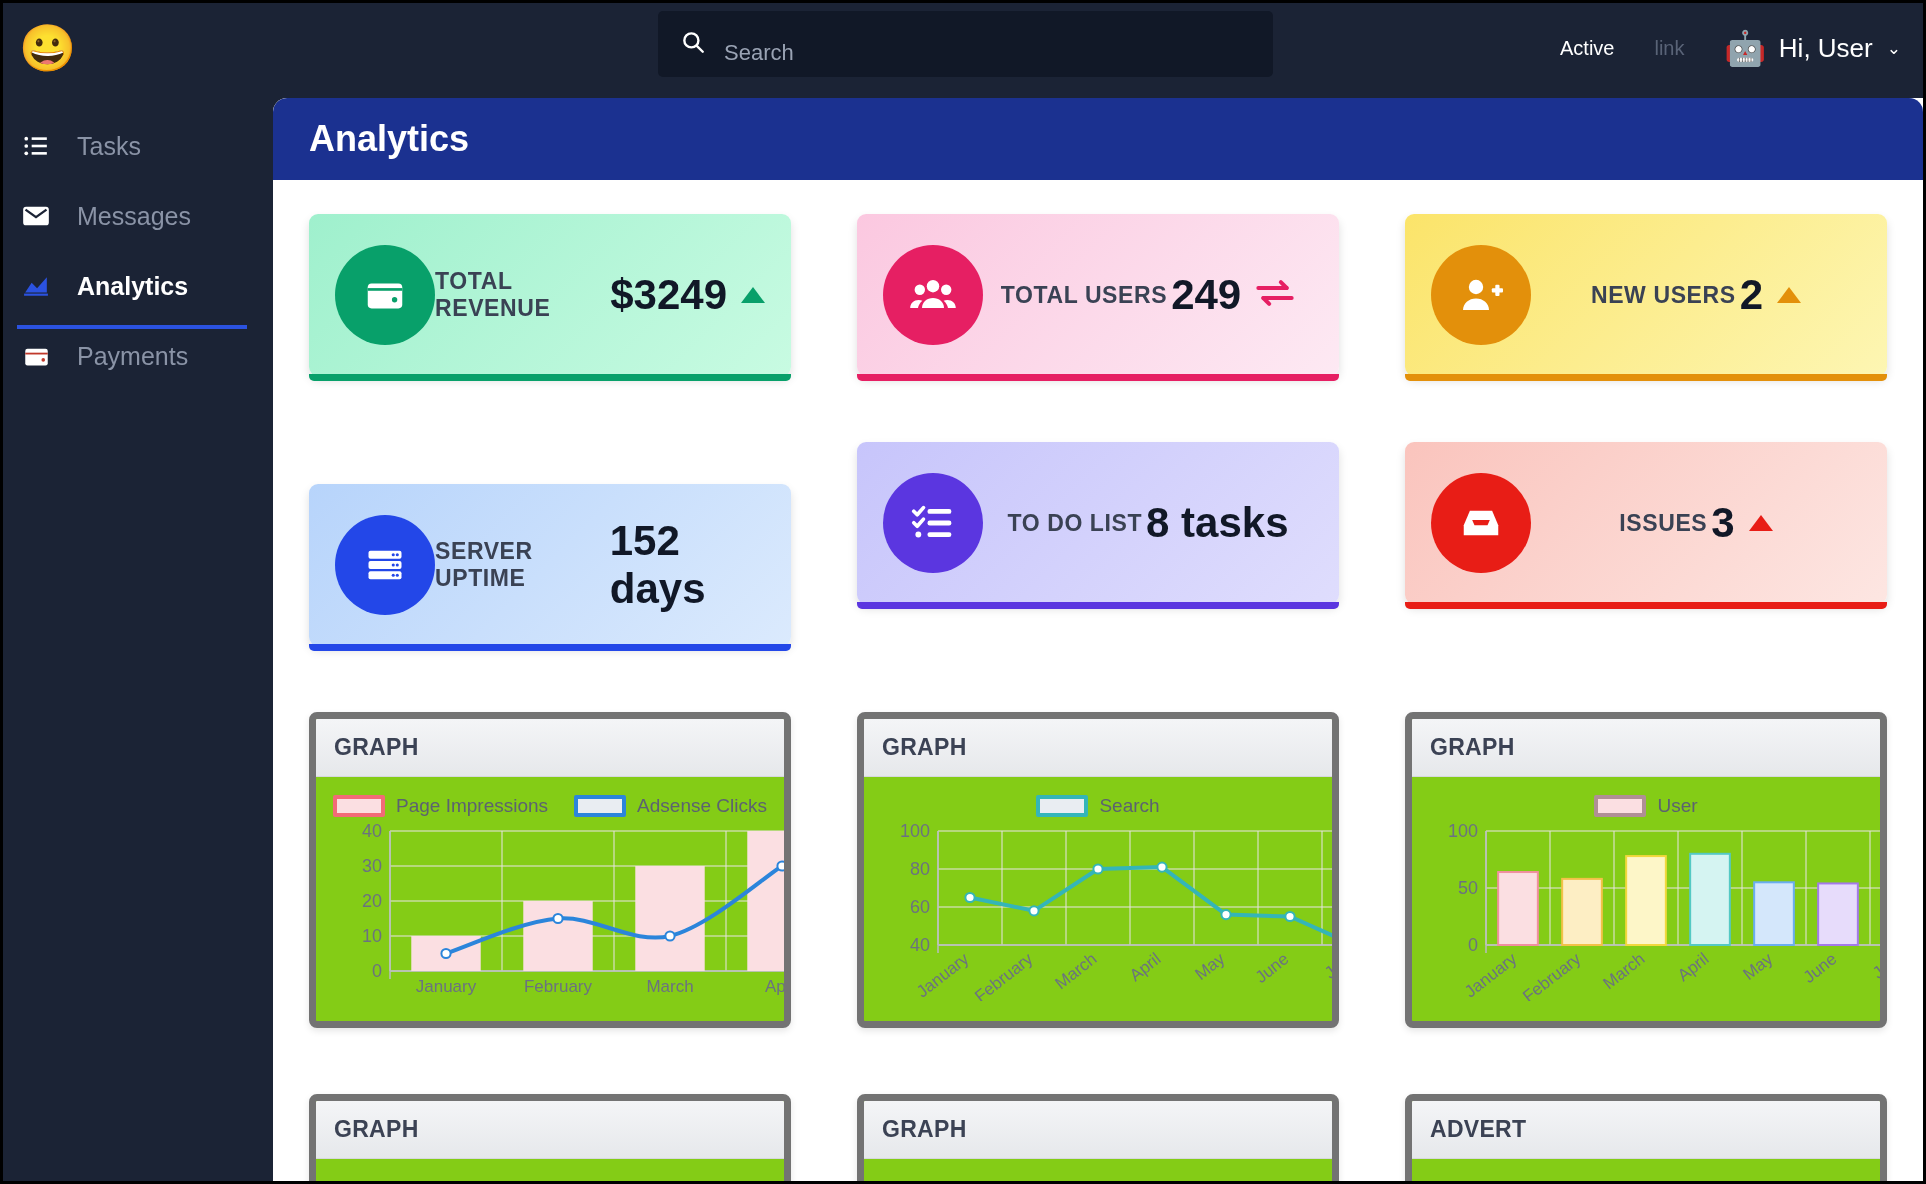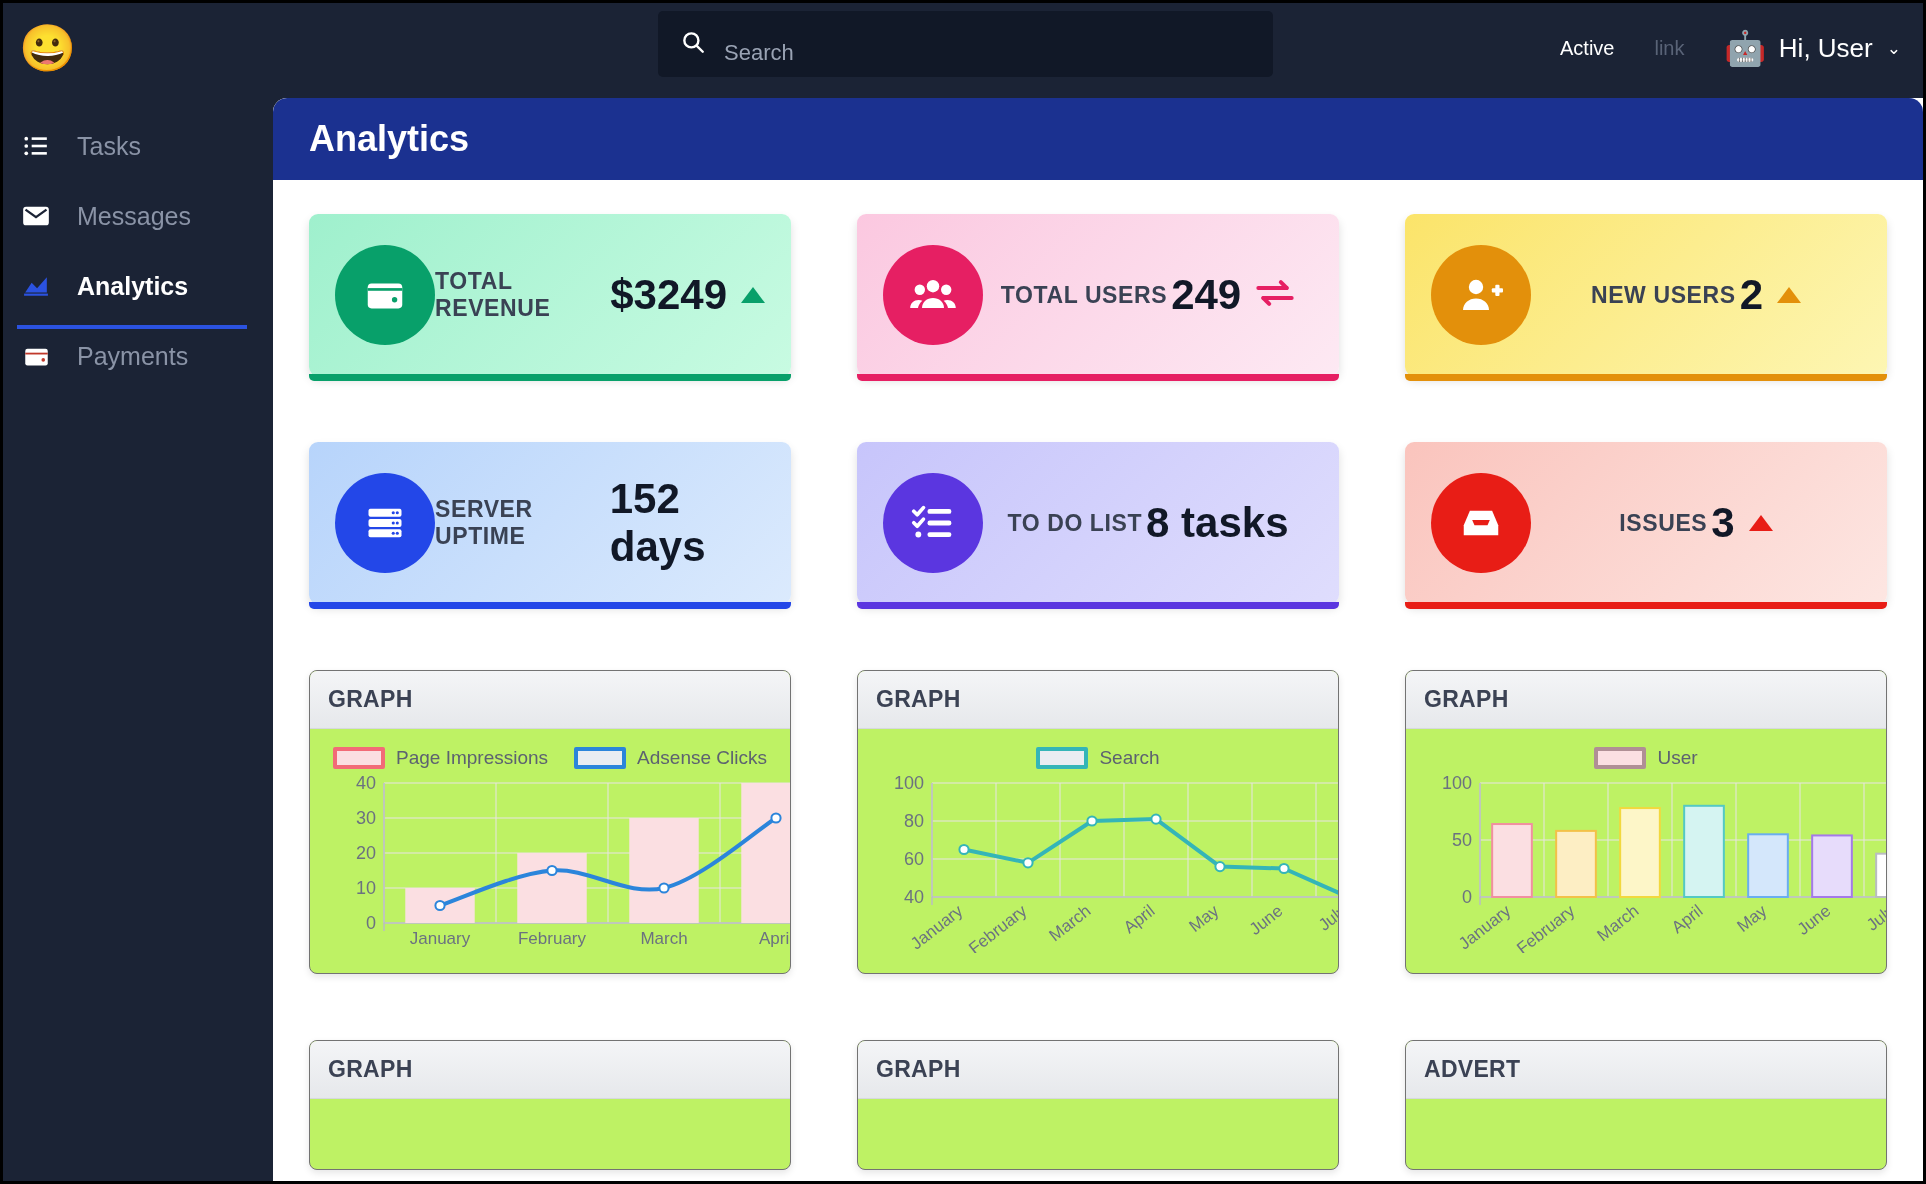--- a/index.html
+++ b/index.html
@@ -105,21 +105,21 @@
   }
   .stat-value-row { display: flex; align-items: center; gap: 14px; }
   .stat-value { font-size: 42px; font-weight: 700; color: #111827; }
   .tri-up {
     width: 0; height: 0; border-left: 12px solid transparent;
     border-right: 12px solid transparent; border-bottom: 16px solid var(--accent);
   }
 
   
   .panel {
-    border: 1px solid #737373; border-radius: 8px; background: #bef264;
+    border: 7px solid #737373; border-radius: 8px; background: #84cc16;
     box-shadow: 0 3px 7px rgba(0,0,0,.10); overflow: hidden;
   }
   .panel-head {
     height: 58px; display: flex; align-items: center; padding-left: 18px;
     background: linear-gradient(#f4f5f7, #e6e8eb);
     border-bottom: 1px solid #d6d8dd;
   }
   .panel-title {
     font-size: 23px; font-weight: 700; color: #3b4254; letter-spacing: .3px;
   }
@@ -288,21 +288,21 @@
             <div class="stat-value-row">
               <span class="stat-value">2</span>
               <span class="tri-up"></span>
             </div>
           </div>
         </div>
       </div>
 
       <div class="card-grid">
 
-        <div class="stat-card" style="--accent:#2347e8; background:linear-gradient(135deg,#b7d4fb,#dbeafd);">
+        <div class="stat-card" style="--accent:#2347e8; background:linear-gradient(135deg,#b7d4fb,#dbeafd);margin-top:42px;">
           <div class="stat-icon">
             <svg width="44" height="44" viewBox="0 0 24 24" fill="#ffffff">
               <rect x="3" y="4.2" width="18" height="4.4" rx="1.1"></rect>
               <rect x="3" y="9.8" width="18" height="4.4" rx="1.1"></rect>
               <rect x="3" y="15.4" width="18" height="4.4" rx="1.1"></rect>
               <circle cx="16.5" cy="6.4" r="0.85" fill="#2347e8"></circle>
                 <circle cx="18.7" cy="6.4" r="0.85" fill="#2347e8"></circle>
               <circle cx="16.5" cy="12" r="0.85" fill="#2347e8"></circle>
                 <circle cx="18.7" cy="12" r="0.85" fill="#2347e8"></circle>
               <circle cx="16.5" cy="17.6" r="0.85" fill="#2347e8"></circle>

